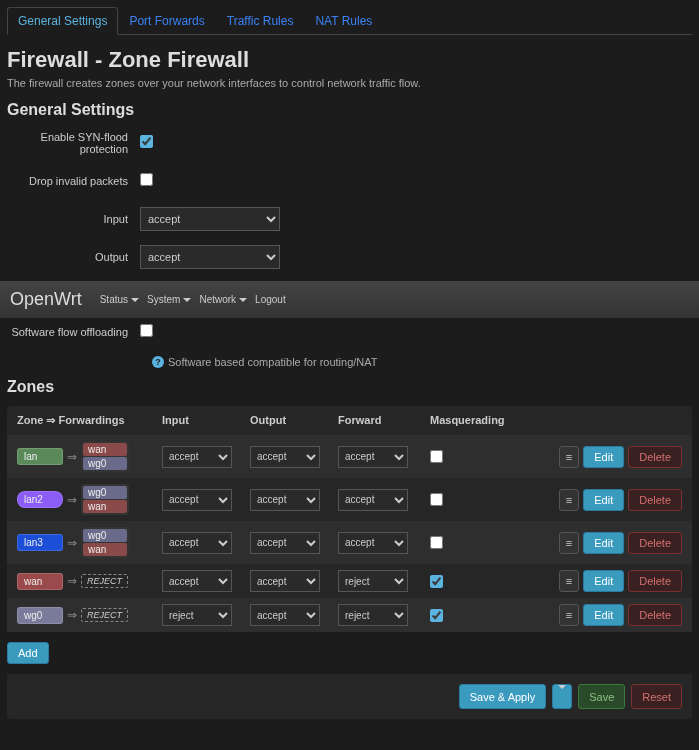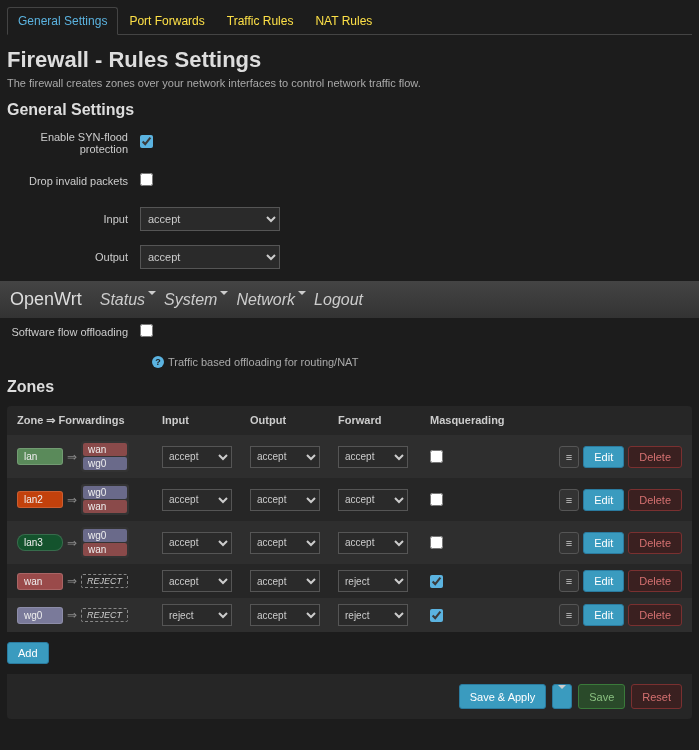--- a/index.html
+++ b/index.html
@@ -1,34 +1,34 @@
 <!DOCTYPE html>
 <html><head>
 <meta charset="utf-8">
 <style>
 * { margin: 0; padding: 0; box-sizing: border-box; }
 body { background: #1c1c1c; color: #ccc; font-family: Arial, sans-serif; font-size: 12px; width: 699px; }
 .content { padding: 7px; }
 .tabs { border-bottom: 1px solid #444; margin-bottom: 12px; }
-.tab { display: inline-block; padding: 6px 10px; color: #fde047; cursor: pointer; border: 1px solid transparent; border-bottom: none; }
+.tab { display: inline-block; padding: 6px 10px; color: #3b82f6; cursor: pointer; border: 1px solid transparent; border-bottom: none; }
 .tab.active { color: #5bb3e0; border: 1px solid #444; border-bottom: 1px solid #1c1c1c; border-radius: 3px 3px 0 0; margin-bottom: -1px; background: #1c1c1c; }
 h1 { font-size: 22px; font-weight: bold; color: #ddd; margin-bottom: 4px; }
 .desc { font-size: 11px; color: #aaa; margin-bottom: 12px; }
 h2 { font-size: 16px; color: #ddd; margin: 10px 0; }
 .form-row { display: flex; align-items: center; margin-bottom: 10px; min-height: 28px; }
 .form-label { width: 133px; text-align: right; padding-right: 12px; color: #ccc; font-size: 11px; }
 .form-input { flex: 1; }
 select.wide { width: 140px; background: #2a2a2a; color: #ccc; border: 1px solid #555; padding: 3px; height: 24px; font-size: 11px; }
 input[type=checkbox] { accent-color: #5bb3e0; width: 13px; height: 13px; }
 .help-row { margin-left: 145px; font-size: 11px; color: #aaa; display: flex; align-items: center; gap: 4px; }
 .help-icon { width: 12px; height: 12px; border-radius: 50%; background: #5bb3e0; color: #1c1c1c; font-size: 9px; font-weight: bold; display: inline-flex; align-items: center; justify-content: center; }
 
 .navbar { background: linear-gradient(#444,#333); padding: 8px 10px; display: flex; align-items: center; gap: 8px; margin-left: -7px; margin-right: -7px; }
 .brand { font-size: 18px; color: #ddd; font-weight: normal; margin-right: 10px; }
-.nav-item { color: #ccc; font-size: 16px; cursor: pointer; display: flex; gap: 3px; font-style: italic; }
+.nav-item { color: #ccc; font-size: 10px; cursor: pointer; display: flex; align-items: center; gap: 3px; }
 .caret { width: 0; height: 0; border-left: 4px solid transparent; border-right: 4px solid transparent; border-top: 4px solid #ccc; }
 
 .zones-table { width: 100%; background: #262626; border-radius: 4px; padding: 0; margin-top: 0; }
 .zt-head { display: flex; padding: 8px 10px; font-weight: bold; font-size: 11px; }
 .zt-row { display: flex; align-items: center; padding: 6px 10px; }
 .zt-row:nth-child(odd) { background: #2e2e2e; }
 .col-zone { width: 145px; display: flex; align-items: center; gap: 4px; }
 .col-io { width: 88px; }
 .col-masq { width: 88px; display: flex; justify-content: flex-start; padding-left: 4px; }
 .col-actions { flex: 1; display: flex; justify-content: flex-end; gap: 4px; }
@@ -48,21 +48,21 @@
 .btn-add { background: #3a9bbf; border-color: #2a7b9f; color: #fff; margin: 10px 0; }
 .footer-actions { background: #262626; padding: 10px; display: flex; justify-content: flex-end; gap: 6px; margin-top: 0; border-radius: 0 0 4px 4px; }
 .split-caret { padding: 4px 5px; background: #3a9bbf; border: 1px solid #2a7b9f; border-radius: 3px; }
 </style>
 </head>
 <body>
 
 <div class="content">
   <div class="tabs" id="tabs"><span class="tab active">General Settings</span><span class="tab">Port Forwards</span><span class="tab">Traffic Rules</span><span class="tab">NAT Rules</span></div>
 
-  <h1>Firewall - Rules Settings</h1>
+  <h1>Firewall - Zone Firewall</h1>
   <div class="desc">The firewall creates zones over your network interfaces to control network traffic flow.</div>
 
   <h2>General Settings</h2>
 
   <div class="form-row">
     <div class="form-label">Enable SYN-flood protection</div>
     <div class="form-input"><input type="checkbox" checked="" style=""></div>
   </div>
   <div class="form-row">
     <div class="form-label">Drop invalid packets</div>
@@ -82,21 +82,21 @@
     <span id="nav-items" style="display: contents;"><span class="nav-item">Status <span class="caret"></span></span><span class="nav-item">System <span class="caret"></span></span><span class="nav-item">Network <span class="caret"></span></span></span>
     <span class="nav-item">Logout</span>
   </div>
 
   <div class="form-row">
     <div class="form-label">Software flow offloading</div>
     <div class="form-input"><input type="checkbox" style=""></div>
   </div>
   <div class="help-row">
     <span class="help-icon">?</span>
-    <span>Traffic based offloading for routing/NAT</span>
+    <span>Software based compatible for routing/NAT</span>
   </div>
 
   <h2>Zones</h2>
 
   <div class="zones-table">
     <div class="zt-head">
       <div class="col-zone">Zone ⇒ Forwardings</div>
       <div class="col-io">Input</div>
       <div class="col-io">Output</div>
       <div class="col-io">Forward</div>
@@ -120,42 +120,42 @@
             <input type="checkbox" style="">
           </div>
           <div class="col-actions">
             <button class="btn btn-handle">≡</button>
             <button class="btn btn-edit">Edit</button>
             <button class="btn btn-del">Delete</button>
           </div>
         </div>
         <div class="zt-row">
           <div class="col-zone">
-            <span class="zone-badge" style="background: #c2410c;">lan2</span>
+            <span class="zone-badge" style="background: #8b5cf6; border-radius: 8px;">lan2</span>
             <span class="arrow">⇒</span>
             <span class="fwd-stack">
               <span class="fwd-badge" style="background: rgb(106, 106, 138);">wg0</span>
               <span class="fwd-badge" style="background: rgb(138, 74, 74);">wan</span>
             </span>
           </div>
           <div class="col-io"><select class="small"><option>accept</option></select></div>
           <div class="col-io"><select class="small"><option>accept</option></select></div>
           <div class="col-io"><select class="small"><option>accept</option></select></div>
           <div class="col-masq">
             <input type="checkbox" style="">
           </div>
           <div class="col-actions">
             <button class="btn btn-handle">≡</button>
             <button class="btn btn-edit">Edit</button>
             <button class="btn btn-del">Delete</button>
           </div>
         </div>
         <div class="zt-row">
           <div class="col-zone">
-            <span class="zone-badge" style="background: #14532d; border-radius: 8px;">lan3</span>
+            <span class="zone-badge" style="background: #1d4ed8;">lan3</span>
             <span class="arrow">⇒</span>
             <span class="fwd-stack">
               <span class="fwd-badge" style="background: rgb(106, 106, 138);">wg0</span>
               <span class="fwd-badge" style="background: rgb(138, 74, 74);">wan</span>
             </span>
           </div>
           <div class="col-io"><select class="small"><option>accept</option></select></div>
           <div class="col-io"><select class="small"><option>accept</option></select></div>
           <div class="col-io"><select class="small"><option>accept</option></select></div>
           <div class="col-masq">

